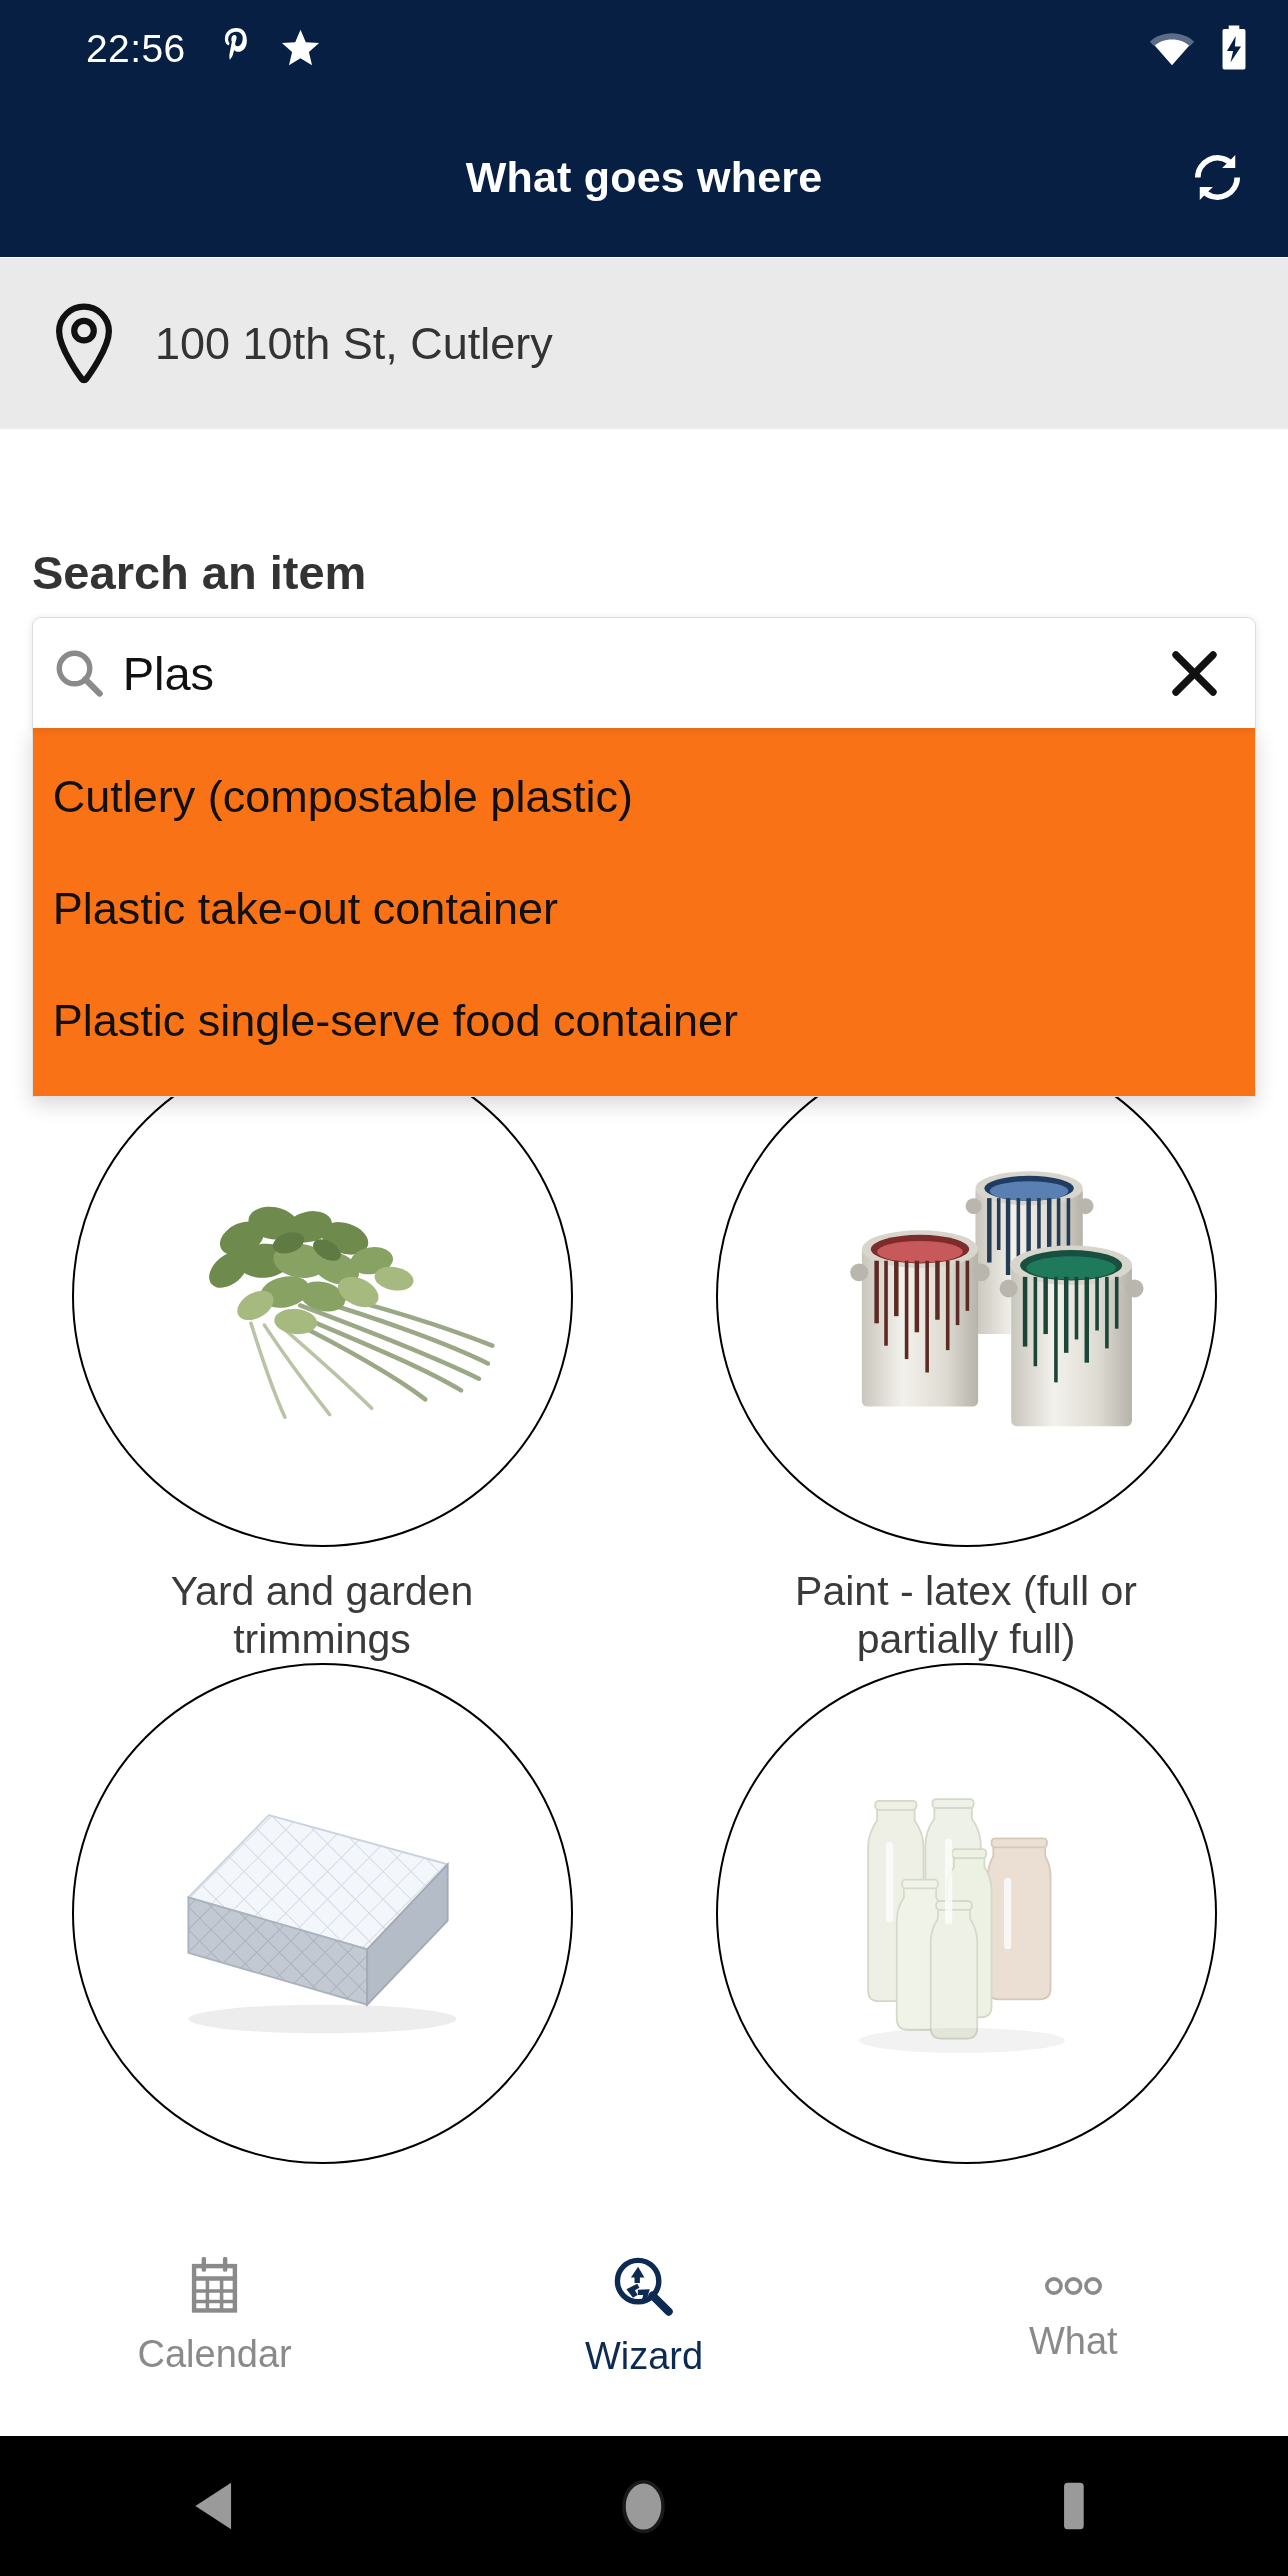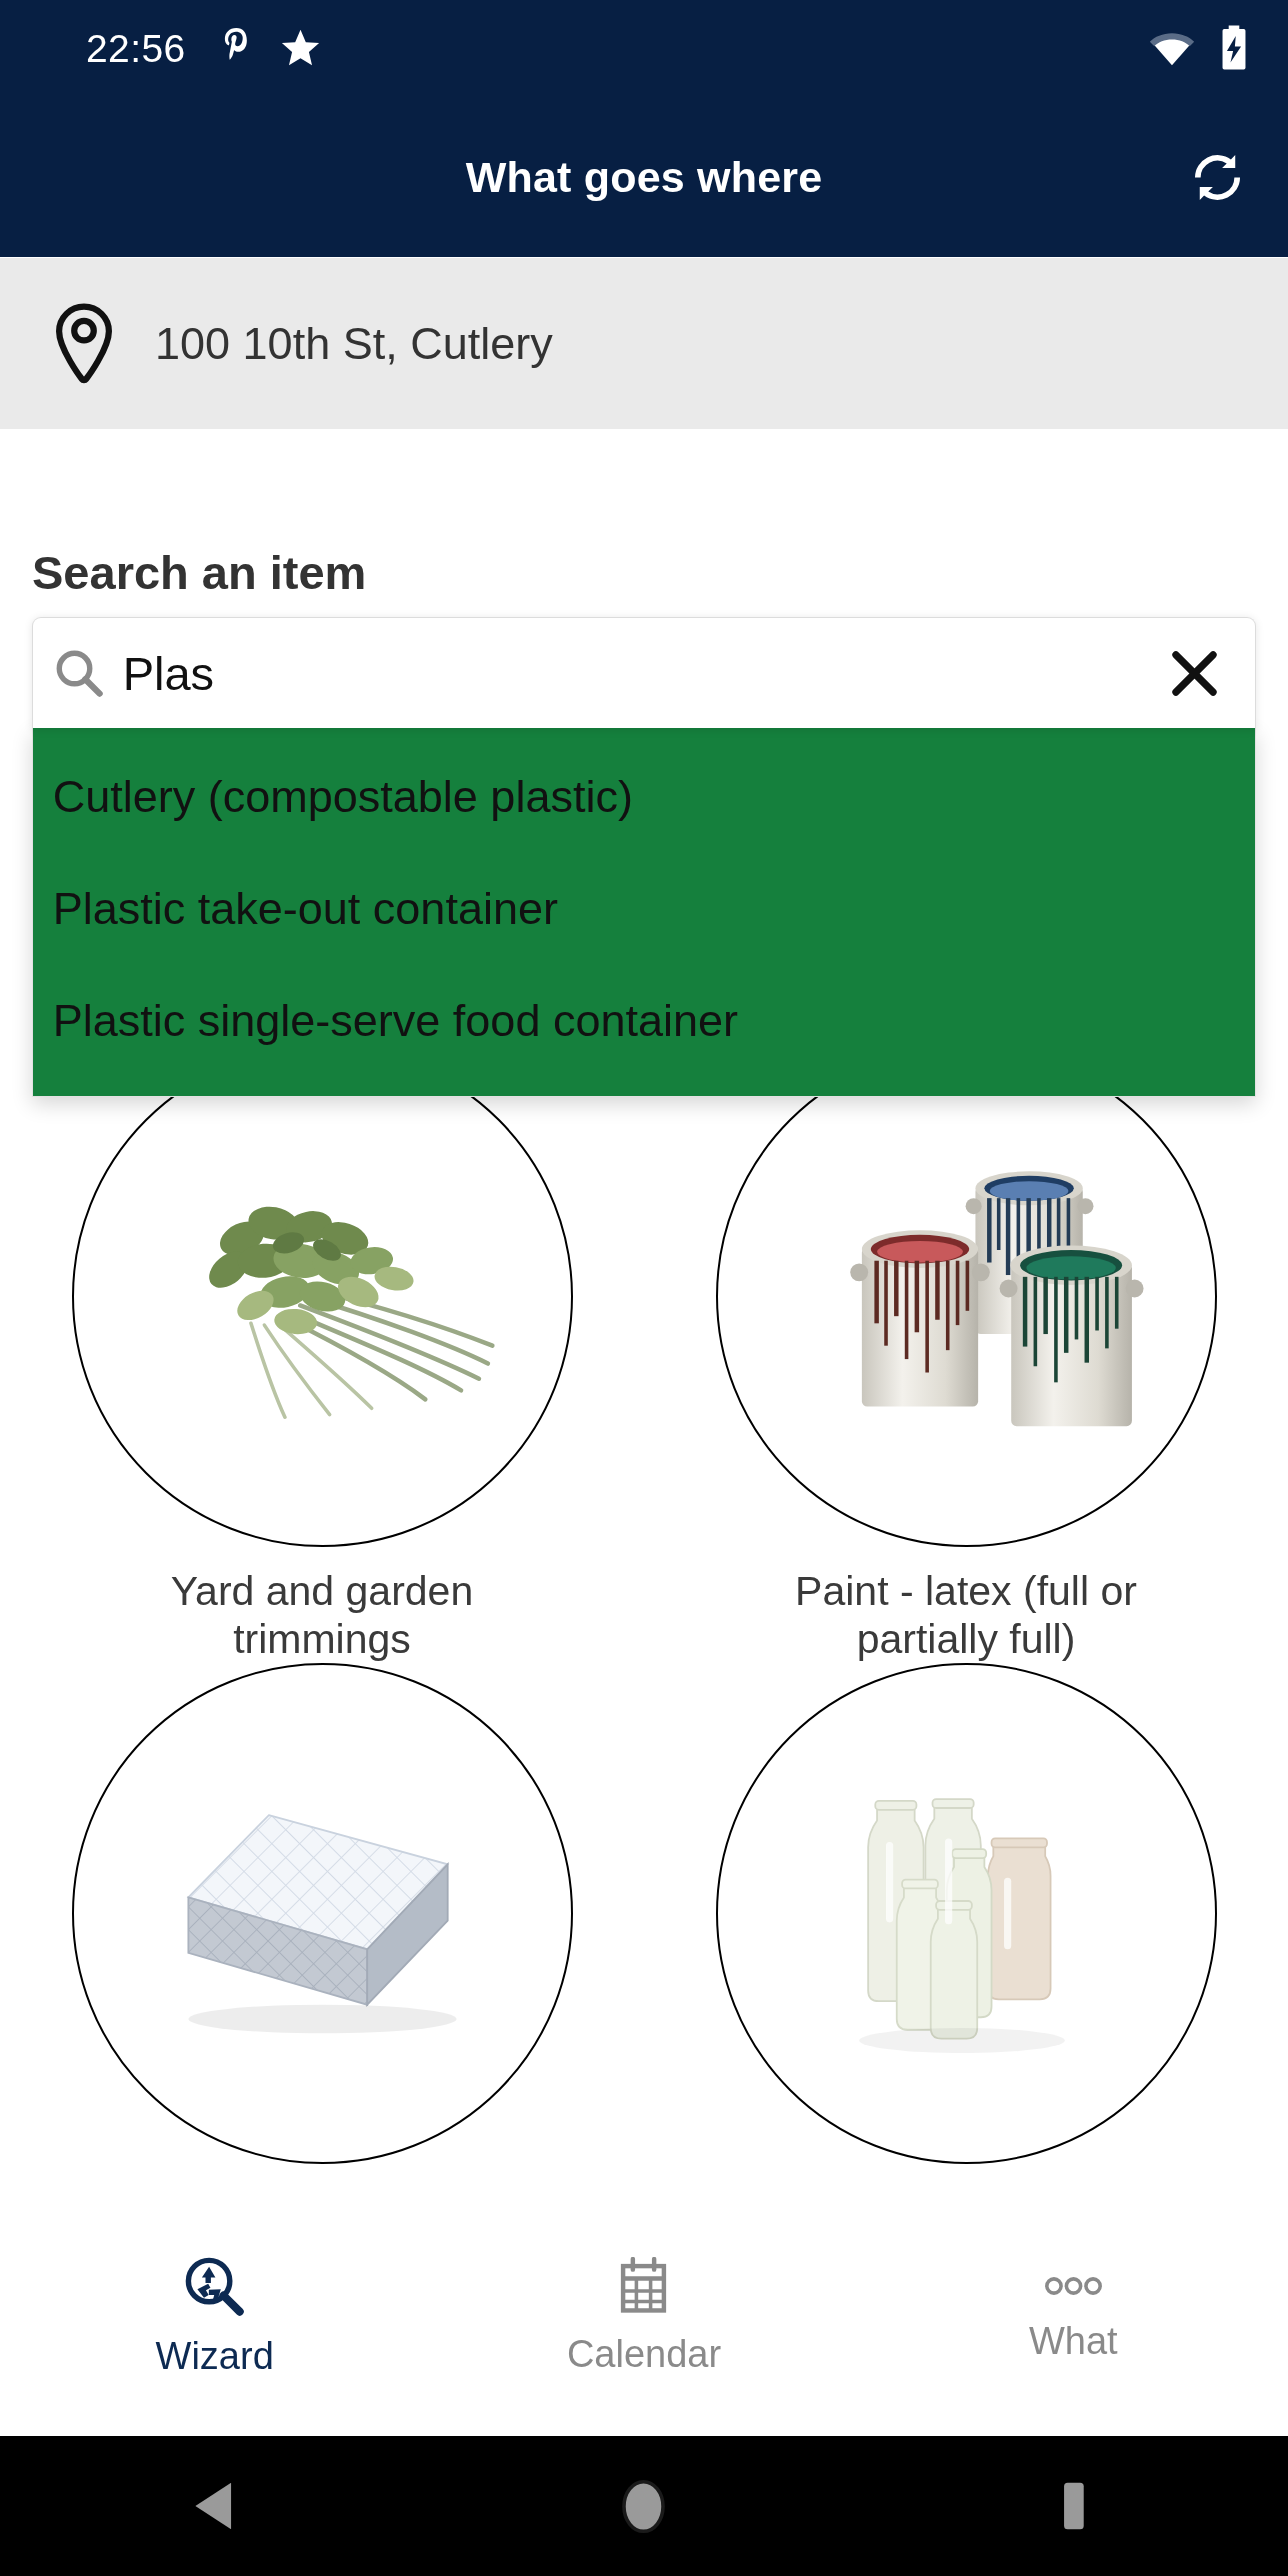--- a/index.html
+++ b/index.html
@@ -96,21 +96,21 @@
     flex: 1;
   }
   .search-clear {
     width: 81px; height: 81px; margin-right: 19.7px;
     display: flex; align-items: center; justify-content: center;
     cursor: pointer;
   }
 
   .suggestions {
     width: 1224px;
-    background: #15803d;
+    background: #f97316;
     border: 0.9px solid #e2e2e2;
     border-top: none;
     box-shadow: 0 7.2px 19.7px rgba(0,0,0,0.16);
     padding: 12.5px 0 19.7px 0;
   }
   .suggestion {
     height: 112px;
     display: flex; align-items: center;
     padding-left: 19.7px;
     font-size: 45px; color: #111111;
@@ -463,51 +463,51 @@
       <div class="suggestions">
         <div class="suggestion">Cutlery (compostable plastic)</div>
         <div class="suggestion">Plastic take-out container</div>
         <div class="suggestion">Plastic single-serve food container</div>
       </div>
     </div>
 
   </div>
 
   <div class="bottomnav">
-    <div class="navitem nav-active">
-      <span>
-        <svg width="63" height="63" viewBox="0 0 70 70">
-          <circle cx="29" cy="29" r="23" fill="none" stroke="#0d2a52" stroke-width="6"></circle>
-          <line x1="45" y1="45" x2="63" y2="63" stroke="#0d2a52" stroke-width="9" stroke-linecap="round"></line>
-          <g fill="#0d2a52">
-            <path d="M29 13 l7 12 h-5 l0 6 h-6 l0-6 h-4 z"></path>
-            <path d="M16 38 l12 -6 l2.5 4.3 l-5 2.9 l3 5.2 l-5.2 3 z"></path>
-            <path d="M42 38 l-4 13.5 l-4.8 -1.4 l1.5 -5.6 l-6 0 l0 -6 z"></path>
-          </g>
-        </svg>
-      </span>
-      <span class="navlabel">Wizard</span>
-    </div>
-
     <div class="navitem nav-inactive">
       <span>
         <svg width="55" height="59" viewBox="0 0 62 66">
           <rect x="8" y="10" width="46" height="50" fill="none" stroke="#8a8a8a" stroke-width="5"></rect>
           <line x1="8" y1="24" x2="54" y2="24" stroke="#8a8a8a" stroke-width="5"></line>
           <line x1="23" y1="24" x2="23" y2="60" stroke="#8a8a8a" stroke-width="4"></line>
           <line x1="39" y1="24" x2="39" y2="60" stroke="#8a8a8a" stroke-width="4"></line>
           <line x1="8" y1="38" x2="54" y2="38" stroke="#8a8a8a" stroke-width="4"></line>
           <line x1="8" y1="50" x2="54" y2="50" stroke="#8a8a8a" stroke-width="4"></line>
           <line x1="19" y1="2" x2="19" y2="14" stroke="#8a8a8a" stroke-width="5" stroke-linecap="round"></line>
           <line x1="43" y1="2" x2="43" y2="14" stroke="#8a8a8a" stroke-width="5" stroke-linecap="round"></line>
         </svg>
       </span>
       <span class="navlabel">Calendar</span>
     </div>
 
+    <div class="navitem nav-active">
+      <span>
+        <svg width="63" height="63" viewBox="0 0 70 70">
+          <circle cx="29" cy="29" r="23" fill="none" stroke="#0d2a52" stroke-width="6"></circle>
+          <line x1="45" y1="45" x2="63" y2="63" stroke="#0d2a52" stroke-width="9" stroke-linecap="round"></line>
+          <g fill="#0d2a52">
+            <path d="M29 13 l7 12 h-5 l0 6 h-6 l0-6 h-4 z"></path>
+            <path d="M16 38 l12 -6 l2.5 4.3 l-5 2.9 l3 5.2 l-5.2 3 z"></path>
+            <path d="M42 38 l-4 13.5 l-4.8 -1.4 l1.5 -5.6 l-6 0 l0 -6 z"></path>
+          </g>
+        </svg>
+      </span>
+      <span class="navlabel">Wizard</span>
+    </div>
+
     <div class="navitem nav-inactive">
       <span>
         <svg width="63" height="32" viewBox="0 0 70 36">
           <circle cx="13" cy="18" r="8" fill="none" stroke="#8a8a8a" stroke-width="4"></circle>
           <circle cx="35" cy="18" r="8" fill="none" stroke="#8a8a8a" stroke-width="4"></circle>
           <circle cx="57" cy="18" r="8" fill="none" stroke="#8a8a8a" stroke-width="4"></circle>
         </svg>
       </span>
       <span class="navlabel">What</span>
     </div>

